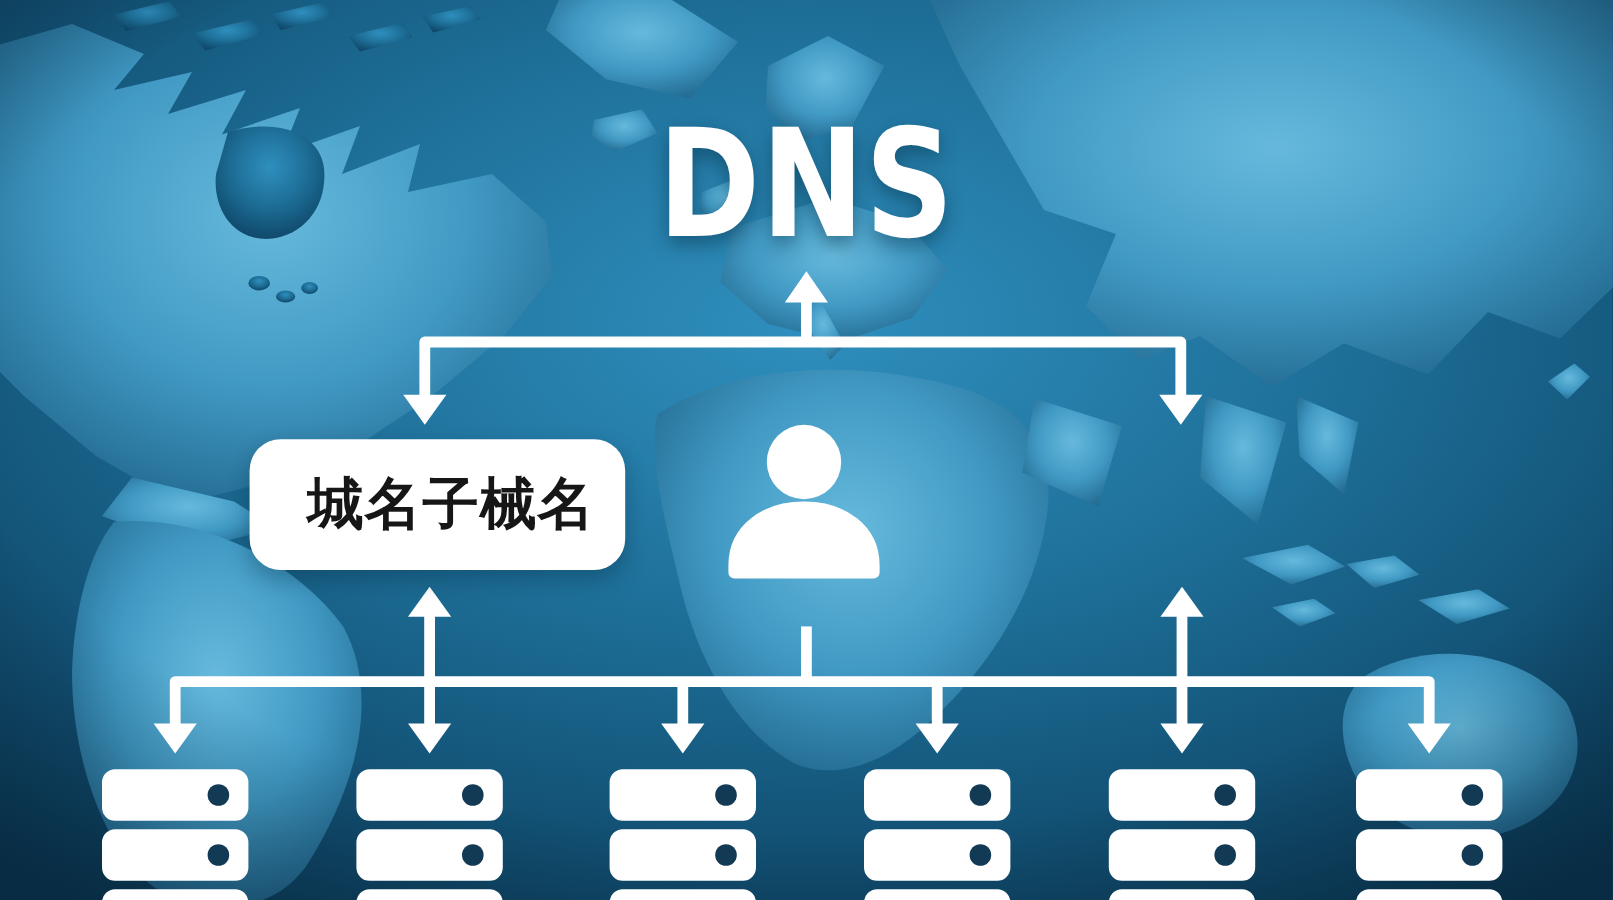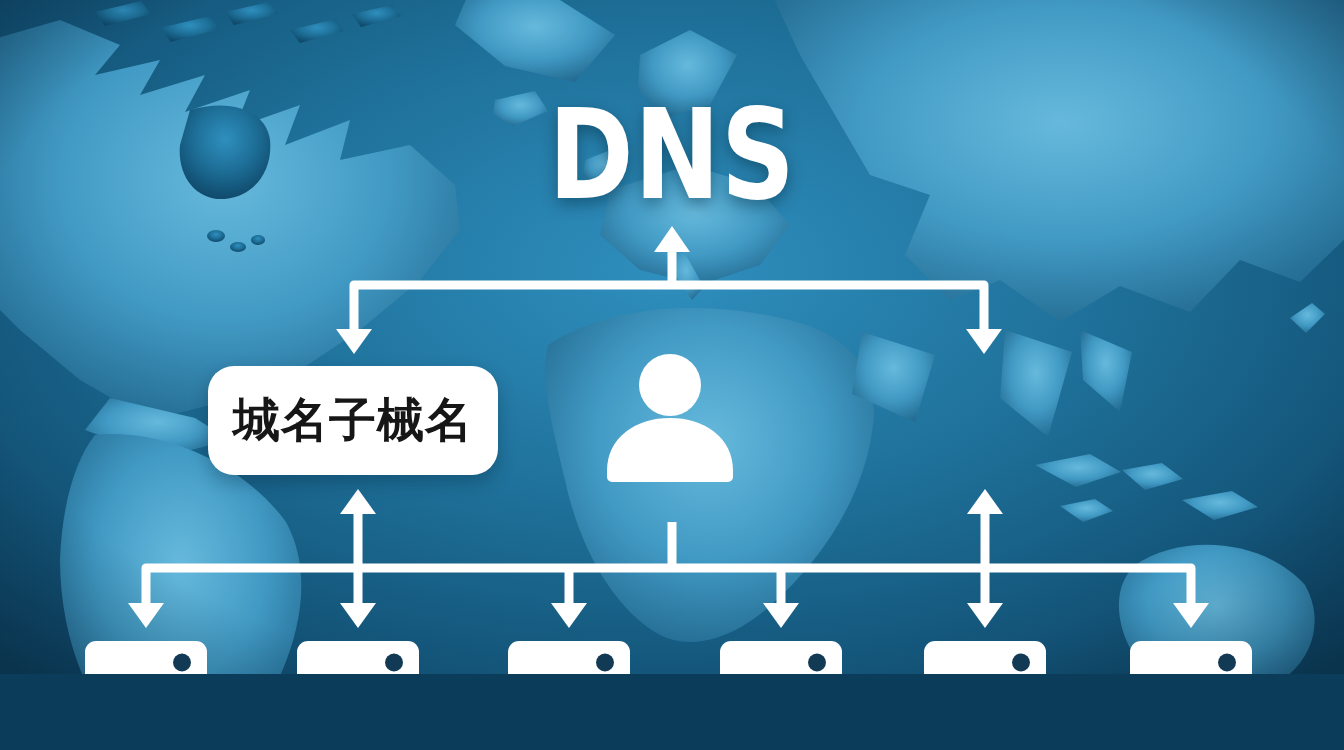--- a/index.html
+++ b/index.html
@@ -5,40 +5,40 @@
   :root{
     --arrow:#ffffff;
     --node-bg:#ffffff;
     --node-text:#161616;
     --server-fill:#ffffff;
     --server-dot:#123a55;
   }
   html,body{margin:0;padding:0;}
   body{width:1344px;height:750px;overflow:hidden;background:#0b3c59;
        font-family:"DejaVu Sans","Liberation Sans",sans-serif;}
-  .stage{position:relative;width:1344px;height:674px;overflow:hidden;}
+  .stage{position:relative;width:1344px;height:750px;overflow:hidden;}
   .stage svg{position:absolute;left:0;top:0;display:block;}
   .title{
     position:absolute;left:50%;top:97px;
     transform:translateX(-50%) scaleX(0.82);
     transform-origin:center top;
     font-size:125px;line-height:0.92;font-weight:bold;
     color:#ffffff;letter-spacing:1px;
     text-shadow:0 6px 18px rgba(3,40,60,0.45);
     white-space:nowrap;
   }
   .node{
     position:absolute;top:366px;width:290px;height:109px;
     background:var(--node-bg);border-radius:26px;
     box-shadow:0 8px 18px rgba(0,25,45,0.28);
     display:flex;align-items:center;justify-content:center;
     color:var(--node-text);font-size:47px;font-weight:bold;
     letter-spacing:1px;white-space:nowrap;
   }
-  .node.left{left:208px;}
+  .node.left{left:208px;padding-left:23px;}
   .node.right{left:842px;}
   .arrow-line{stroke:var(--arrow);stroke-width:9;fill:none;stroke-linejoin:round;}
   .arrow-head{fill:var(--arrow);}
   .white-fill{fill:#ffffff;}
 </style>
 </head>
 <body>
 
 <div class="stage">
 

